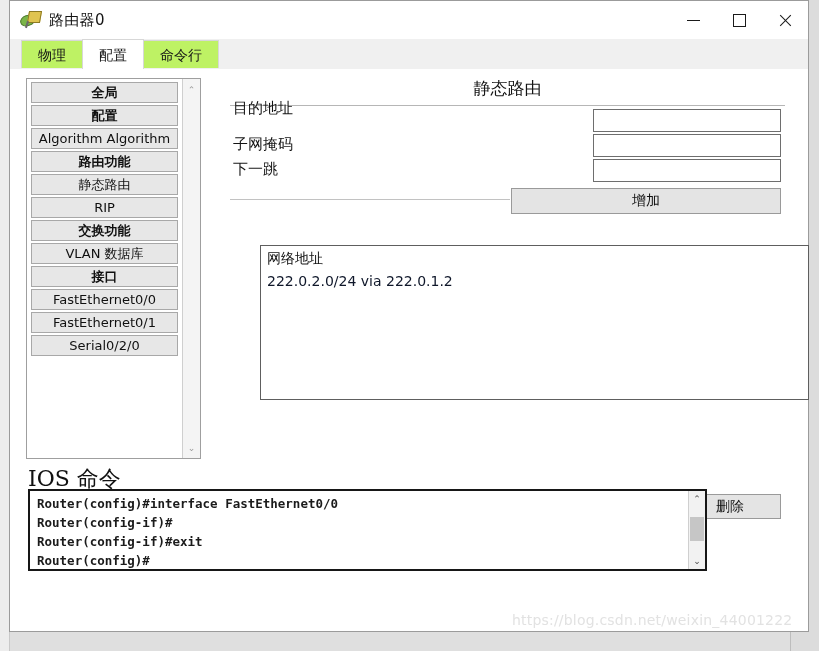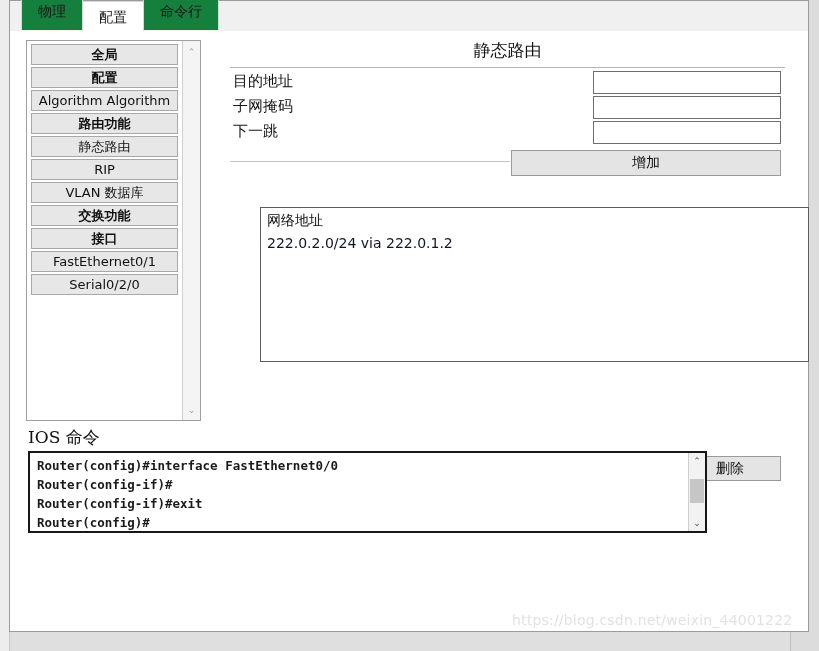--- a/index.html
+++ b/index.html
@@ -93,22 +93,22 @@
 
   
   #tab-strip{
     flex:0 0 30px;height:30px;background:#f0f0f0;display:flex;align-items:flex-end;
     padding-left:11px;box-sizing:border-box;position:relative;
   }
   #tab-strip::after{
     content:"";position:absolute;left:0;right:0;bottom:0;height:1px;background:#f0f0f0;
   }
   .tab{
-    height:35px;line-height:29px;padding:0 16px;font-size:14px;color:#161616;
-    background:#15803d;border:1px solid #d7d7d7;border-bottom:none;
+    height:29px;line-height:29px;padding:0 16px;font-size:14px;color:#161616;
+    background:#bef264;border:1px solid #d7d7d7;border-bottom:none;
     margin-right:-1px;box-sizing:border-box;position:relative;
     font-family:"DejaVu Sans","Liberation Sans",sans-serif;
   }
   .tab.active{
     background:#ffffff;border-color:#d7d7d7;z-index:3;height:30px;line-height:30px;
   }
 
   
   #content{flex:1 1 auto;background:#ffffff;position:relative;}
 
@@ -145,21 +145,21 @@
     font-size:17px;color:#141414;
     font-family:"DejaVu Sans","Liberation Sans",sans-serif;
   }
   #route-sep{
     position:absolute;left:220px;top:36px;width:555px;height:1px;background:#b6b6b6;
   }
   .route-label{
     position:absolute;left:223px;font-size:15px;color:#131313;
     font-family:"DejaVu Sans","Liberation Sans",sans-serif;
   }
-  #lbl-dest{top:41px;}
+  #lbl-dest{top:30px;}
   #lbl-mask{top:66px;}
   #lbl-next{top:91px;}
   .route-input{
     position:absolute;left:583px;width:188px;height:23px;
     border:1px solid #6e6e6e;background:#ffffff;box-sizing:border-box;
     font-size:13px;padding:0 4px;outline:none;
     font-family:"DejaVu Sans","Liberation Sans",sans-serif;
   }
   #in-dest{top:40px;}
   #in-mask{top:65px;}
@@ -190,21 +190,21 @@
   }
   #btn-del{
     position:absolute;left:669px;top:425px;width:102px;height:25px;
     background:#e4e4e4;border:1px solid #9a9a9a;box-sizing:border-box;
     font-size:14px;color:#111;cursor:default;
     font-family:"DejaVu Sans","Liberation Sans",sans-serif;
   }
 
   
   #ios-label{
-    position:absolute;left:18px;top:395px;font-size:17px;color:#111;
+    position:absolute;left:18px;top:395px;font-size:22px;color:#111;
     font-family:"DejaVu Serif","Liberation Serif",serif;
   }
   #console-box{
     position:absolute;left:18px;top:420px;width:679px;height:82px;
     border:2px solid #171717;background:#ffffff;box-sizing:border-box;display:flex;
   }
   #console-text{
     flex:1 1 auto;padding:3px 0 0 7px;overflow:hidden;
   }
   .console-line{
@@ -241,40 +241,60 @@
   <div id="bg-left-strip"></div>
   <div id="bg-right-panel">
     <div id="bg-blue-node"></div>
     <div id="bg-yellow-node"></div>
     <div id="bg-gray-after"></div>
   </div>
 </div>
 
 <div id="app-window">
 
+  <div id="title-bar">
+    <div id="title-icon">
+      <div class="dish"></div>
+        <div class="board"></div>
+        <div class="stem"></div>
+    </div>
+    <div id="title-text">路由器0</div>
+    <div id="win-controls">
+      <div class="win-btn" id="btn-min">
+        <span class="glyph-min"></span>
+      </div>
+      <div class="win-btn" id="btn-max">
+        <span class="glyph-max"></span>
+      </div>
+      <div class="win-btn" id="btn-close">
+        <span class="glyph-close"></span>
+      </div>
+    </div>
+  </div>
 
   <div id="tab-strip">
     <div class="tab">物理</div>
     <div class="tab active">配置</div>
     <div class="tab">命令行</div>
   </div>
 
   <div id="content">
 
     <div id="sidebar">
       <div id="sidebar-list">
         <div class="side-item head">全局</div>
         <div class="side-item head">配置</div>
         <div class="side-item">Algorithm Algorithm</div>
         <div class="side-item head">路由功能</div>
         <div class="side-item">静态路由</div>
         <div class="side-item">RIP</div>
+        <div class="side-item head">交换功能</div>
         <div class="side-item">VLAN 数据库</div>
-        <div class="side-item head">交换功能</div>
         <div class="side-item head">接口</div>
+        <div class="side-item">FastEthernet0/0</div>
         <div class="side-item">FastEthernet0/1</div>
         <div class="side-item">Serial0/2/0</div>
       </div>
       <div id="sidebar-scroll">
         <div class="sb-arrow up">⌃</div>
         <div class="sb-arrow down">⌄</div>
       </div>
     </div>
 
     <div id="route-title">静态路由</div>

